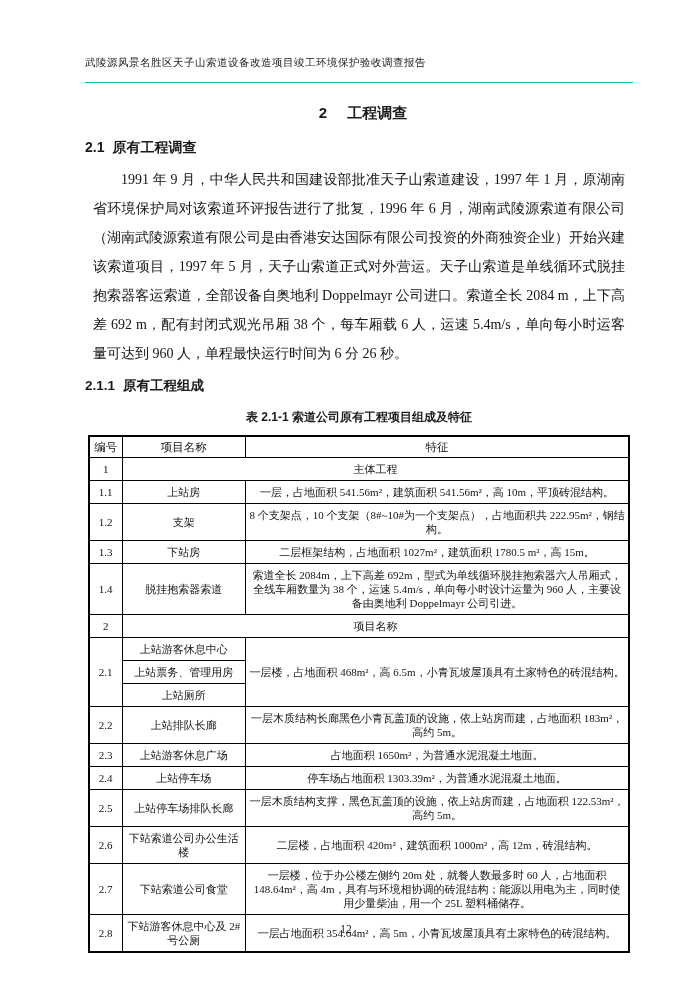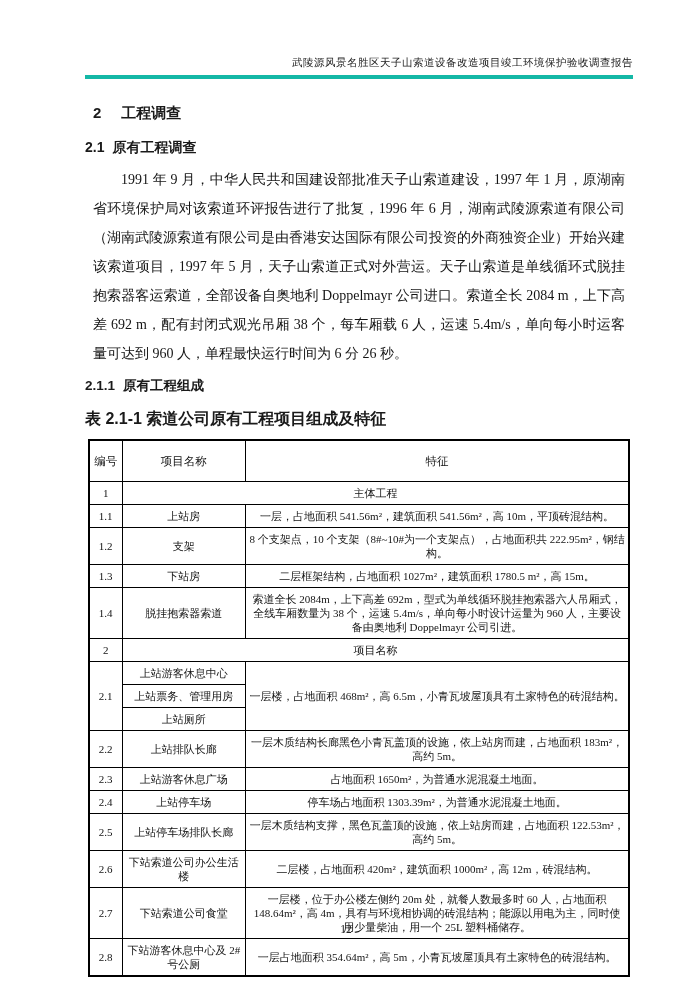--- a/index.html
+++ b/index.html
@@ -7,35 +7,36 @@
     position:relative;
     width:700px;height:990px;
     background:#ffffff;
     font-family:"Liberation Serif", serif;
     color:#111;
     overflow:hidden;
   }
   .running-head{
     position:absolute;
     top:56px;left:85px;right:67px;
-    text-align:right;
+    text-align:left;
     font-size:10.5px;
     letter-spacing:0.5px;
     color:#222;
-    padding-bottom:5px;
-    border-bottom:4px solid #14b8a6;
+    padding-bottom:12px;
+    border-bottom:1px solid #14b8a6;
   }
   .content{
     position:absolute;
     top:92px;left:85px;right:67px;
   }
   .h1{
     font-family:"Liberation Sans", sans-serif;
     font-weight:bold;font-size:15px;color:#1a1a1a;
     margin:12px 0 16px 8px;
+    text-align:center;
   }
   .h1 .num{margin-right:20px;}
   .h2{
     font-family:"Liberation Sans", sans-serif;
     font-weight:bold;font-size:14px;color:#1a1a1a;
     margin:0 0 4px 0;
   }
   .h2 .num,.h3 .num{margin-right:8px;}
   .h3{
     font-family:"Liberation Sans", sans-serif;
@@ -45,22 +46,22 @@
   .para{
     font-size:14px;
     line-height:29px;
     text-align:justify;
     text-indent:28px;
     margin:8px;
     color:#141414;
   }
   .table-caption{
     font-family:"Liberation Sans", sans-serif;
-    font-weight:bold;font-size:16px;
-    text-align:left;
+    font-weight:bold;font-size:12px;
+    text-align:center;
     margin:14px 0 9px 0;
     color:#1a1a1a;
   }
   table.project{
     width:99%;
     margin:0 auto;
     border-collapse:collapse;
     border:2px solid #000;
     font-size:11px;
     line-height:14px;
@@ -68,21 +69,21 @@
   }
   table.project th, table.project td{
     border:1px solid #000;
     padding:4px 3px;
     text-align:center;
     vertical-align:middle;
     font-weight:normal;
   }
   table.project th{
     font-size:11.5px;
-    padding:13px 3px;
+    padding:3px 3px;
   }
   th.c0{width:6.2%;}
   th.c1{width:22.8%;}
   th.c2{width:71%;}
   td.sub{padding:2px 2px;}
   .page-number{
     position:absolute;
     bottom:55px;left:0;right:8px;
     text-align:center;
     font-size:11.5px;

